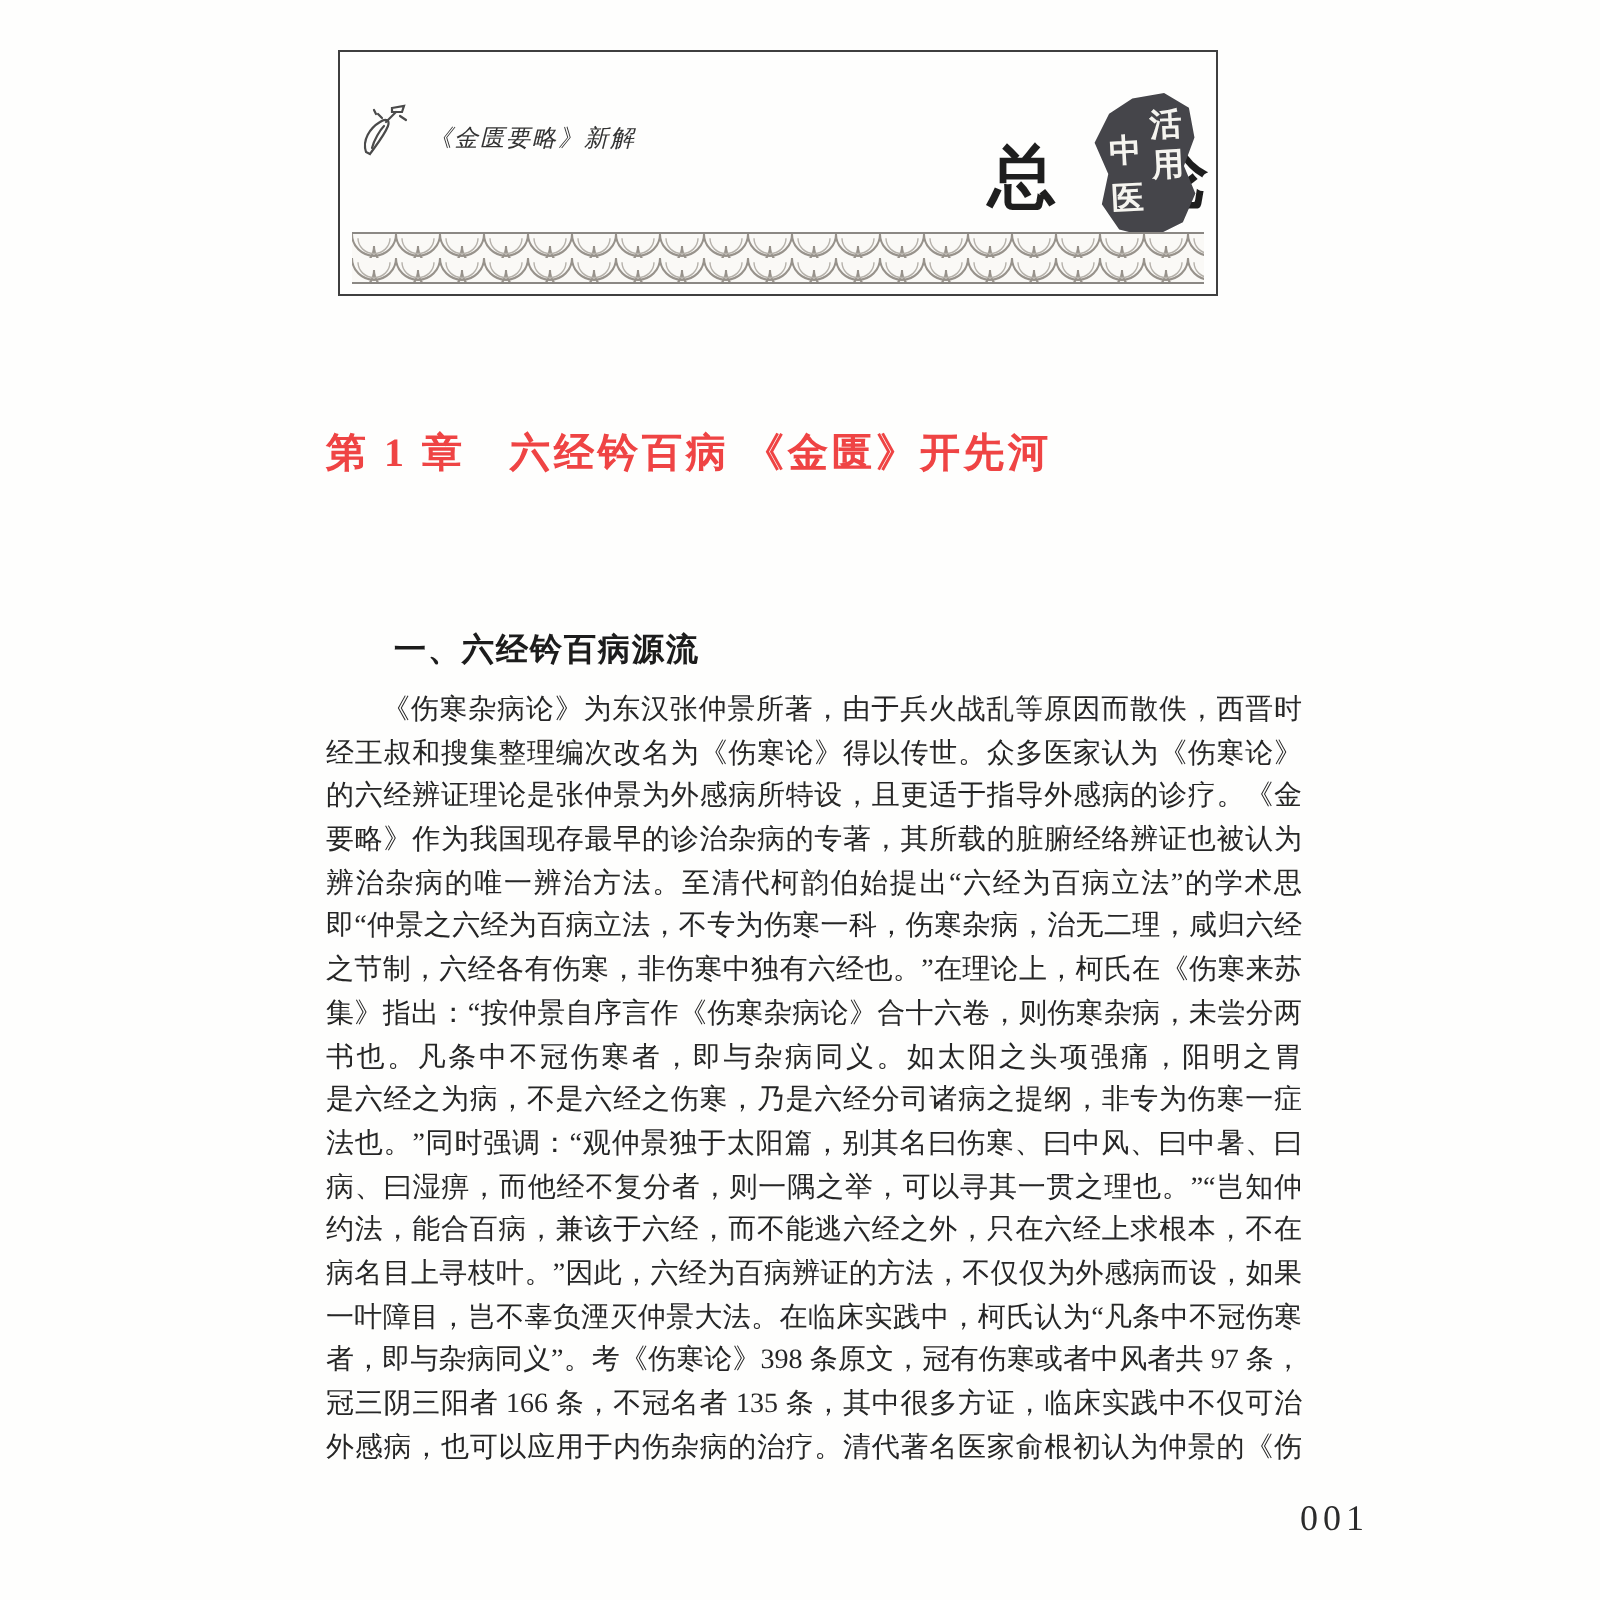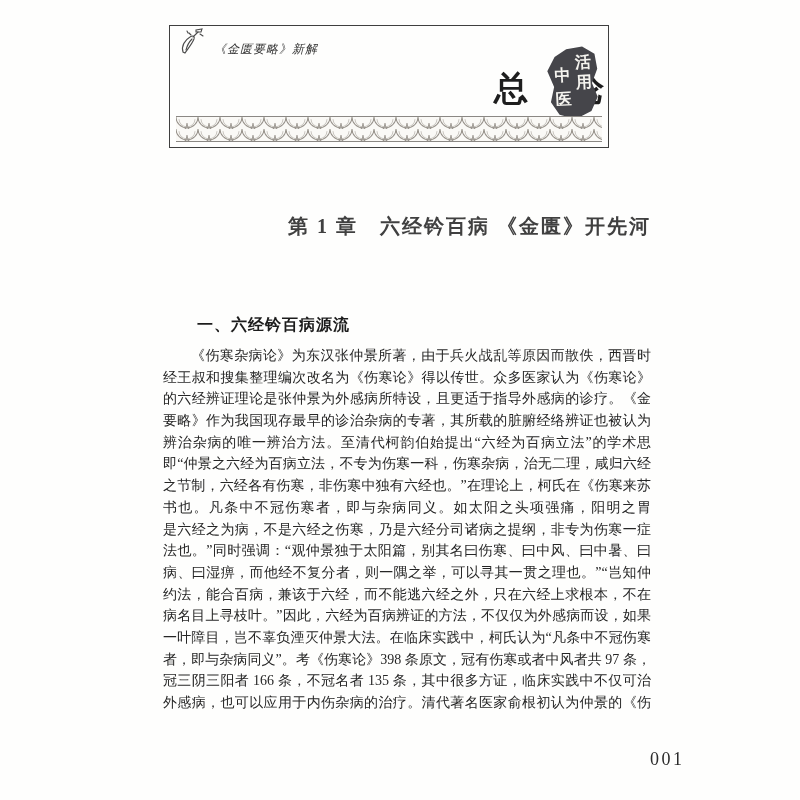--- a/index.html
+++ b/index.html
@@ -18,22 +18,22 @@
   
   .header-box{
     position:absolute;
     left:169px; top:25px;
     width:440px; height:123px;
     border:1.5px solid #3f3f3f;
     background:#fefefd;
     box-sizing:border-box;
   }
   .series{
-    position:absolute; left:7px; top:0;
-    display:flex; align-items:flex-end; gap:5px;
+    position:absolute; left:7px; top:24px;
+    display:flex; align-items:center; gap:5px;
   }
   .series .logo{ width:32px; height:32px; }
   .series-title{
     font-size:12px;
     font-style:italic;
     letter-spacing:1px;
     color:#333;
     padding-top:6px;
   }
   .part-title{
@@ -54,24 +54,24 @@
     border-top:1px solid #8b8884;
     border-bottom:1px solid #8b8884;
     background:#faf9f6;
   }
   .band svg{ display:block; width:100%; height:100%; }
 
   
   .chapter-title{
     position:absolute;
     left:163px; top:213px; width:488px;
-    text-align:right;
+    text-align:left;
     font-size:20px; font-weight:bold;
     letter-spacing:2px;
-    color:#404040;
+    color:#ef4444;
   }
   .section-heading{
     position:absolute;
     left:197px; top:315px;
     font-size:16px; font-weight:bold;
     letter-spacing:1px;
     color:#1c1c1c;
   }
   .body-text{
     position:absolute;
@@ -151,20 +151,21 @@
   <div class="section-heading">一、六经钤百病源流</div>
 
   <div class="body-text">
     <div class="body-line indent">《伤寒杂病论》为东汉张仲景所著，由于兵火战乱等原因而散佚，西晋时期</div>
     <div class="body-line">经王叔和搜集整理编次改名为《伤寒论》得以传世。众多医家认为《伤寒论》中</div>
     <div class="body-line">的六经辨证理论是张仲景为外感病所特设，且更适于指导外感病的诊疗。《金匮</div>
     <div class="body-line">要略》作为我国现存最早的诊治杂病的专著，其所载的脏腑经络辨证也被认为是</div>
     <div class="body-line">辨治杂病的唯一辨治方法。至清代柯韵伯始提出“六经为百病立法”的学术思想，</div>
     <div class="body-line">即“仲景之六经为百病立法，不专为伤寒一科，伤寒杂病，治无二理，咸归六经</div>
     <div class="body-line">之节制，六经各有伤寒，非伤寒中独有六经也。”在理论上，柯氏在《伤寒来苏</div>
+    <div class="body-line">集》指出：“按仲景自序言作《伤寒杂病论》合十六卷，则伤寒杂病，未尝分两</div>
     <div class="body-line">书也。凡条中不冠伤寒者，即与杂病同义。如太阳之头项强痛，阳明之胃实……</div>
     <div class="body-line">是六经之为病，不是六经之伤寒，乃是六经分司诸病之提纲，非专为伤寒一症立</div>
     <div class="body-line">法也。”同时强调：“观仲景独于太阳篇，别其名曰伤寒、曰中风、曰中暑、曰温</div>
     <div class="body-line">病、曰湿痹，而他经不复分者，则一隅之举，可以寻其一贯之理也。”“岂知仲景</div>
     <div class="body-line">约法，能合百病，兼该于六经，而不能逃六经之外，只在六经上求根本，不在诸</div>
     <div class="body-line">病名目上寻枝叶。”因此，六经为百病辨证的方法，不仅仅为外感病而设，如果</div>
     <div class="body-line">一叶障目，岂不辜负湮灭仲景大法。在临床实践中，柯氏认为“凡条中不冠伤寒</div>
     <div class="body-line">者，即与杂病同义”。考《伤寒论》398 条原文，冠有伤寒或者中风者共 97 条，</div>
     <div class="body-line">冠三阴三阳者 166 条，不冠名者 135 条，其中很多方证，临床实践中不仅可治疗</div>
     <div class="body-line">外感病，也可以应用于内伤杂病的治疗。清代著名医家俞根初认为仲景的《伤寒</div>

